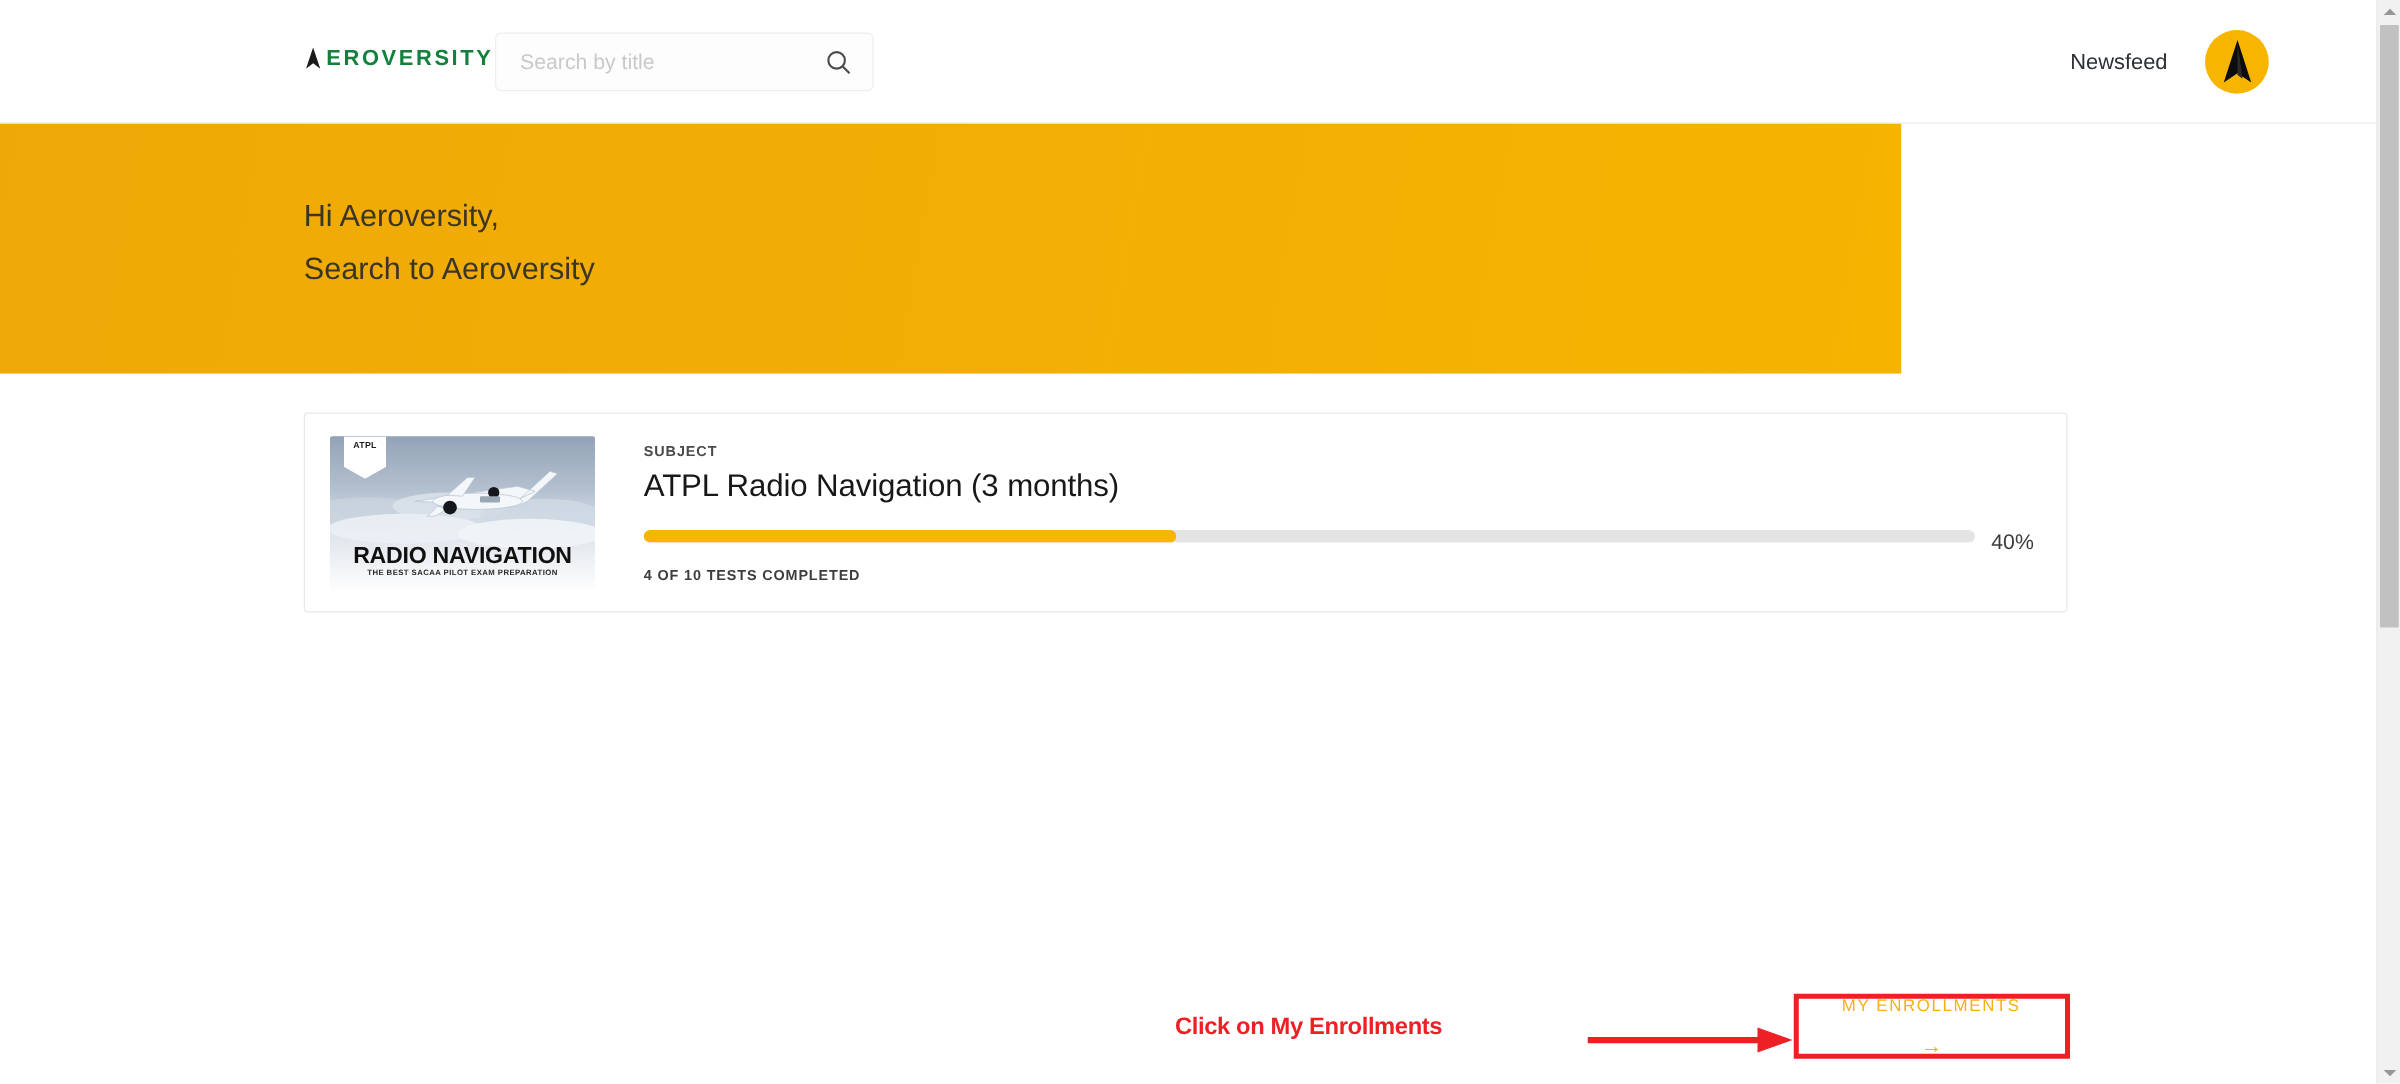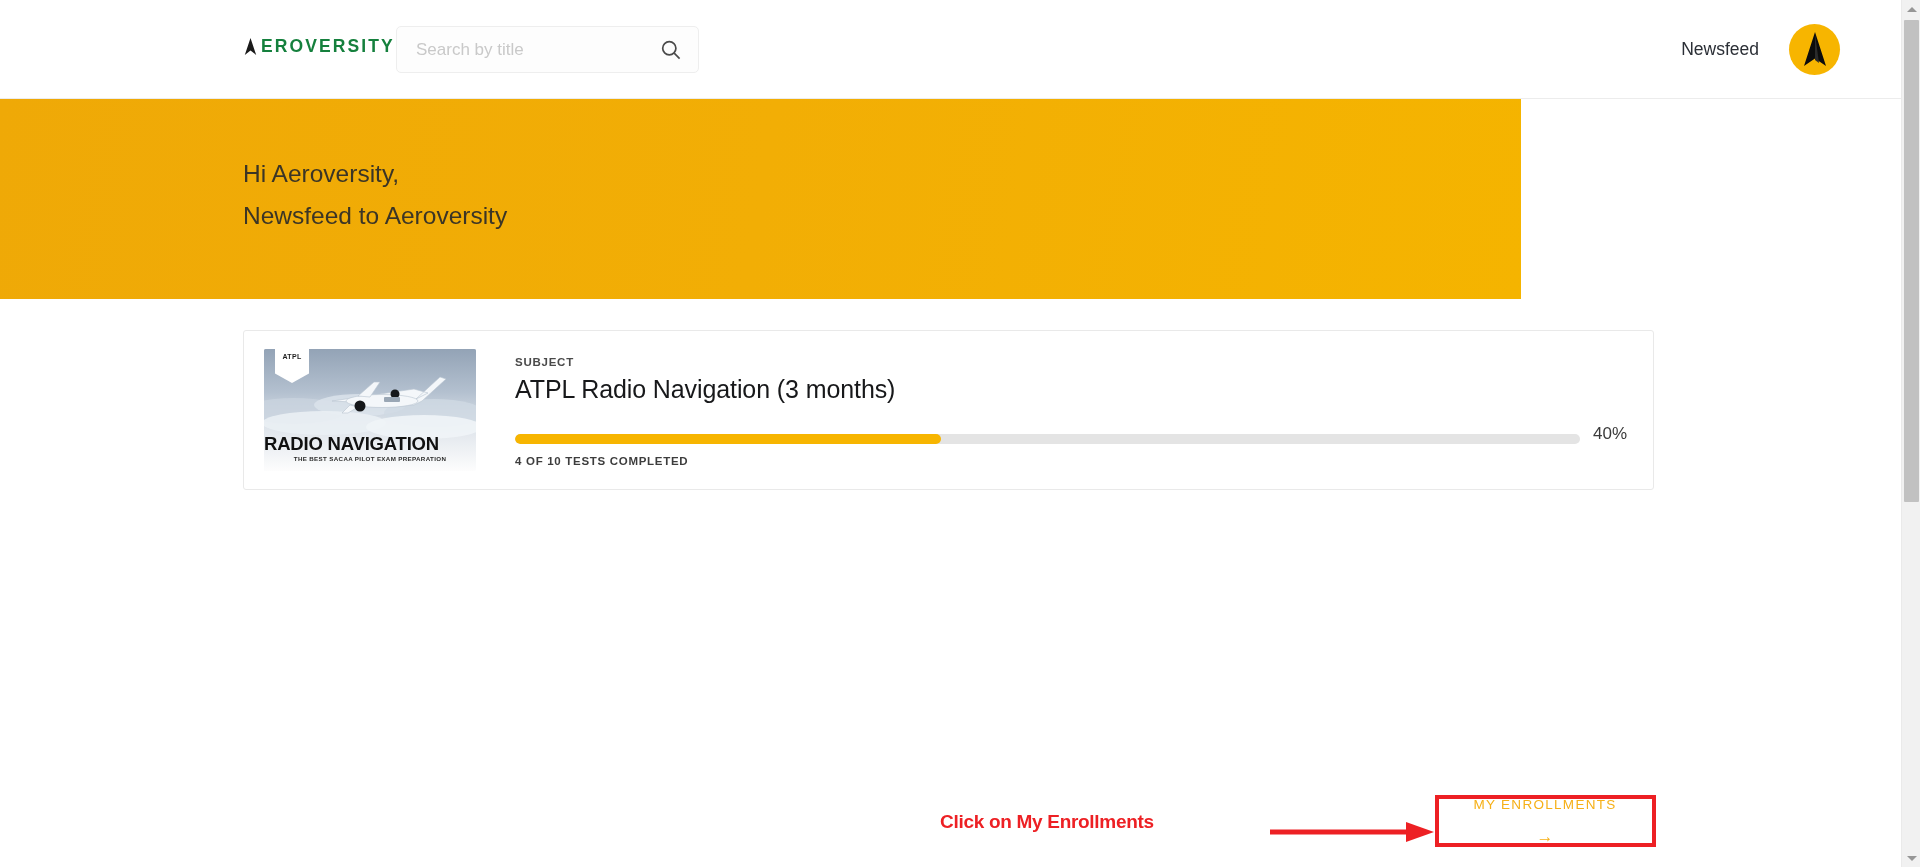--- a/index.html
+++ b/index.html
@@ -80,21 +80,21 @@
     border: none;
     background: transparent;
     cursor: pointer;
     display: flex;
     align-items: center;
     justify-content: center;
   }
 
   .header-right {
     position: absolute;
-    right: 61px;
+    right: 86px;
     top: 24px;
     display: flex;
     align-items: center;
     gap: 30px;
   }
   .newsfeed-link {
     font-size: 17.5px;
     color: #2b2f36;
     text-decoration: none;
     cursor: pointer;
@@ -183,21 +183,21 @@
   .thumb-badge span {
     font-size: 7px;
     font-weight: bold;
     color: #1d1d1d;
     letter-spacing: 0.3px;
   }
   .thumb-title {
     position: absolute;
     left: 0; right: 0;
     bottom: 18px;
-    text-align: left;
+    text-align: center;
     font-size: 18.5px;
     font-weight: bold;
     color: #101010;
     letter-spacing: -0.2px;
     line-height: 1;
   }
   .thumb-sub {
     position: absolute;
     left: 0; right: 0;
     bottom: 9px;
@@ -221,21 +221,21 @@
     margin-bottom: 7px;
   }
   .card-title {
     font-size: 25px;
     color: #17181a;
     letter-spacing: -0.1px;
     margin-bottom: 20px;
   }
   .progress-row {
     display: flex;
-    align-items: flex-end;
+    align-items: flex-start;
     gap: 13px;
     margin-bottom: 11px;
   }
   .progress-track {
     flex: 1;
     height: 10px;
     background: #e4e4e4;
     border-radius: 6px;
     overflow: hidden;
   }
@@ -386,21 +386,21 @@
           <polygon points="17,2 28,36 17,28.5 6,36" fill="#0c0c0c"></polygon>
           <polygon points="17,4 17,30 21,33" fill="#2b2b2b"></polygon>
         </svg>
       </div>
     </div>
   </div>
 
   <div class="hero">
     <div class="hero-inner">
       <div class="hero-line">Hi Aeroversity,</div>
-      <div class="hero-line">Newsfeed to Aeroversity</div>
+      <div class="hero-line">Search to Aeroversity</div>
     </div>
   </div>
 
   <div class="content">
 
     <div class="course-card">
 
       <div class="thumb">
         <svg class="thumb-clouds" viewBox="0 0 212 122" preserveAspectRatio="none">
           <defs>

